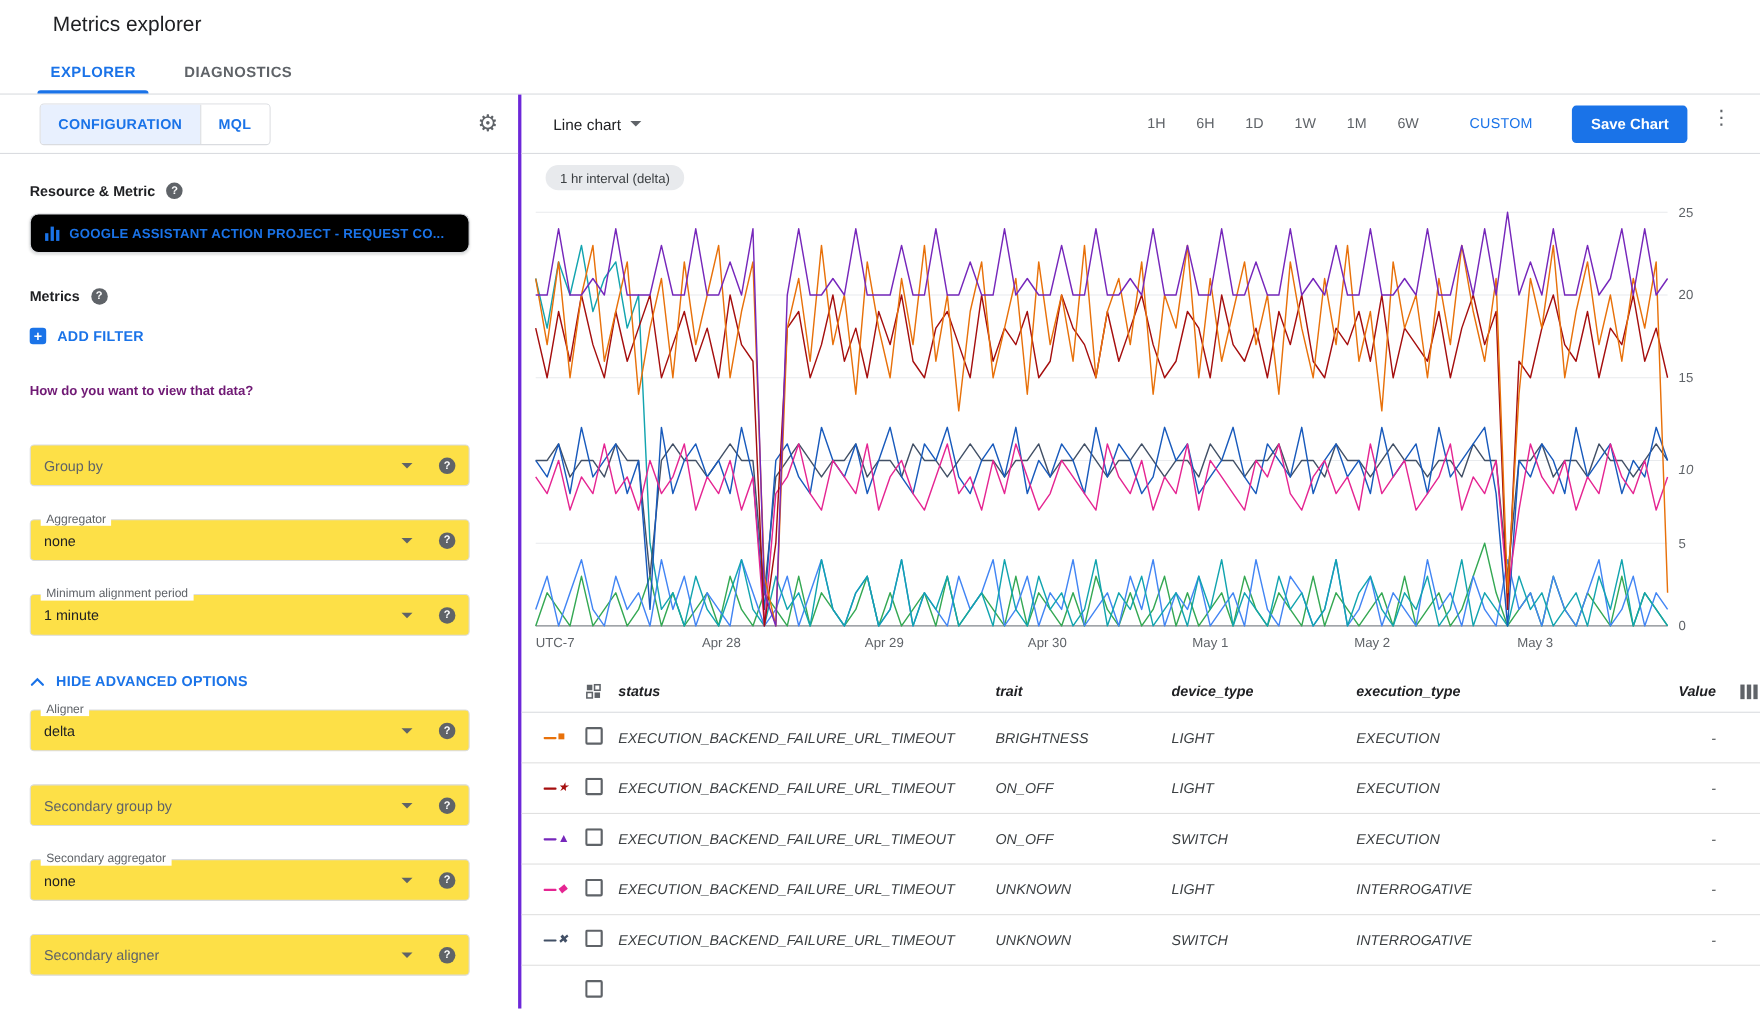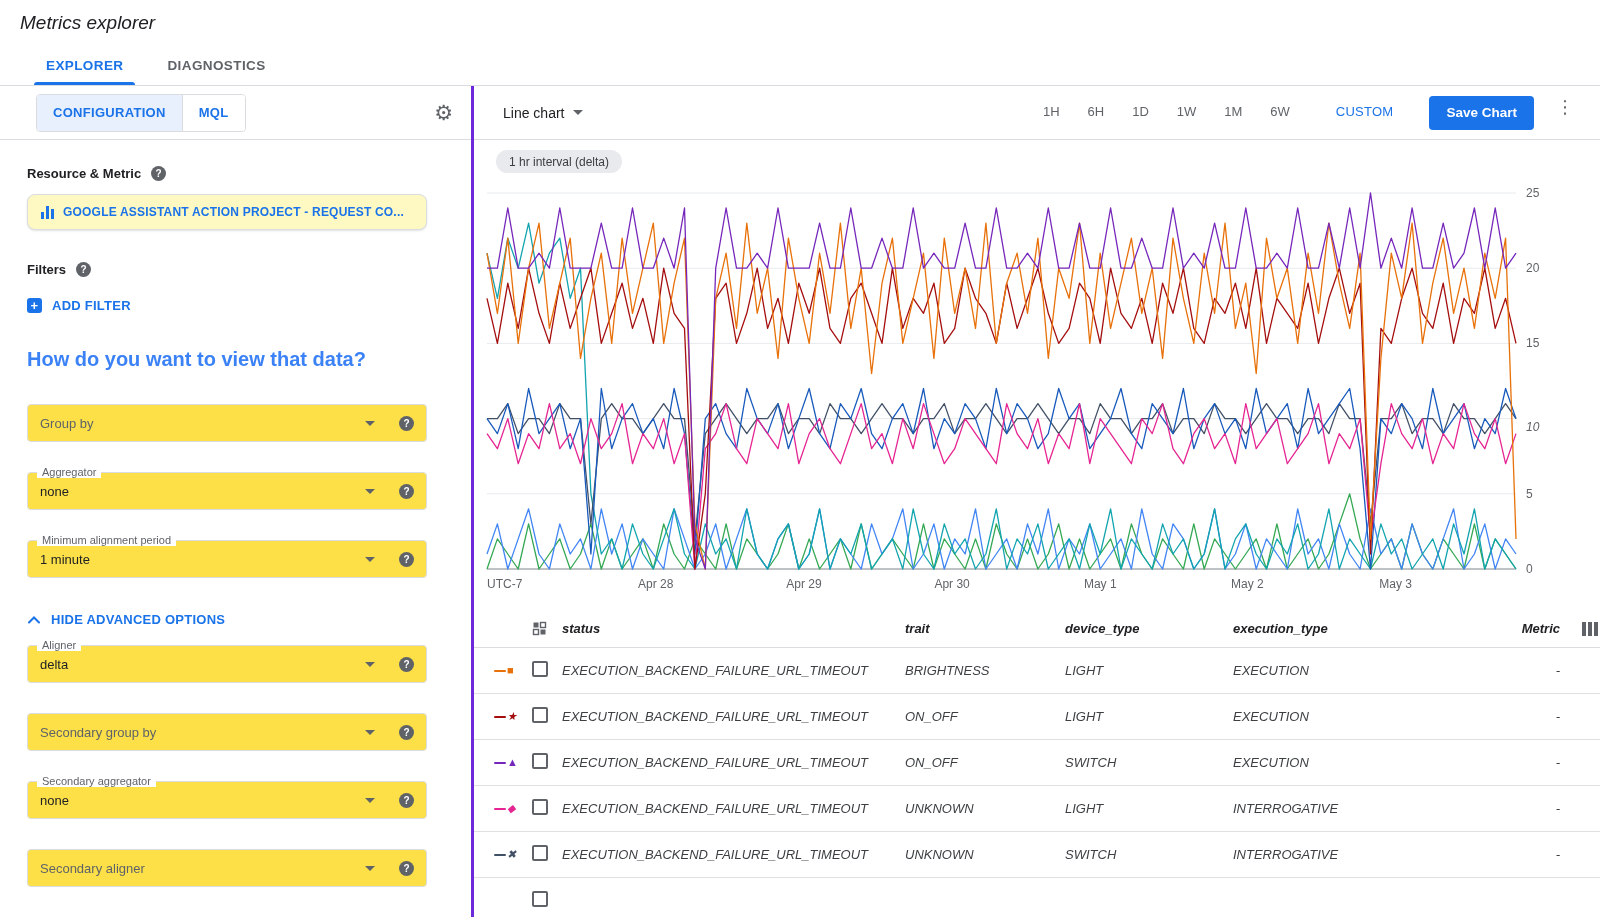--- a/index.html
+++ b/index.html
@@ -1,20 +1,20 @@
 <!DOCTYPE html>
 <html><head>
 <meta charset="utf-8">
 <style>
   * { margin:0; padding:0; box-sizing:border-box; }
   html,body { width:1600px; height:917px; overflow:hidden; background:#fff;
     font-family:"Liberation Sans", sans-serif; color:#202124; }
 
   
-  .page-header { height:45px; display:flex; align-items:center; padding-left:20px;font-style:italic; }
+  .page-header { height:45px; display:flex; align-items:center; padding-left:48px; }
   .page-header h1 { font-size:19px; font-weight:normal; color:#202124; }
   .tabs { height:41px; display:flex; border-bottom:1px solid #dadce0; padding-left:24px; }
   .tab { padding:0 22px; display:flex; align-items:center; font-size:13.5px; font-weight:bold;
     color:#5f6368; letter-spacing:.4px; cursor:pointer; position:relative; }
   .tab.active { color:#1a73e8; }
   .tab.active::after { content:""; position:absolute; left:10px; right:10px; bottom:0; height:3px;
     background:#1a73e8; border-radius:3px 3px 0 0; }
 
   .content { display:flex; height:831px; }
 
@@ -28,31 +28,31 @@
   .seg.active { background:#e8f0fe; }
   .seg + .seg { border-left:1px solid #dadce0; }
   .gear { margin-left:auto; font-size:21px; color:#5f6368; cursor:pointer; line-height:1; }
 
   .sidebar-body { padding:24px 27px 0 27px; flex:1; overflow:hidden; }
   .section-label { font-size:13px; font-weight:bold; color:#202124; display:flex; align-items:center; gap:10px; height:18px; }
   .section-label.filters { margin-top:30px; }
   .help { width:15px; height:15px; border-radius:50%; background:#5f6368; color:#fff; font-size:10px;
     font-weight:bold; display:inline-flex; align-items:center; justify-content:center; flex-shrink:0; cursor:pointer; }
   .metric-btn { margin-top:12px; width:400px; height:36px; border:1px solid #dadce0; border-radius:8px;
-    background:#fef9c3; display:flex; align-items:center; gap:9px; padding:0 13px;
+    background:#000000; display:flex; align-items:center; gap:9px; padding:0 13px;
     box-shadow:0 1px 2px rgba(60,64,67,.15); cursor:pointer; }
   .bars-icon { display:flex; align-items:flex-end; gap:2px; height:14px; flex-shrink:0; }
   .bars-icon i { width:3px; background:#1a73e8; display:block; }
   .metric-btn .mlabel { font-size:12px; font-weight:bold; color:#1a73e8; letter-spacing:.2px;
     white-space:nowrap; overflow:hidden; }
   .add-filter { display:flex; align-items:center; gap:10px; color:#1a73e8; font-size:13px; font-weight:bold;
     letter-spacing:.25px; margin-top:18px; cursor:pointer; height:18px; }
   .plus-icon { width:15px; height:15px; background:#1a73e8; border-radius:3px; color:#fff; font-size:13px;
     display:inline-flex; align-items:center; justify-content:center; line-height:1; }
-  .question { font-size:20px; font-weight:bold; margin-top:34px; color:#3b82f6; height:18px; }
+  .question { font-size:12px; font-weight:bold; margin-top:34px; color:#701a75; height:18px; }
 
   .field { position:relative; width:400px; height:38px; border:1px solid #dadce0; border-radius:4px;
     display:flex; align-items:center; padding:0 12px; cursor:pointer; background:#fde047; }
   .field .placeholder { font-size:13px; color:#5f6368; flex:1; }
   .field .fvalue { font-size:13px; color:#202124; flex:1; }
   .float-label { position:absolute; top:-7px; left:9px; background:#fff; padding:0 5px;
     font-size:11px; color:#5f6368; white-space:nowrap; }
   .caret { width:0; height:0; border-left:5px solid transparent; border-right:5px solid transparent;
     border-top:5px solid #5f6368; display:inline-block; }
   .field .caret { margin-right:24px; }
@@ -132,21 +132,21 @@
       <button class="metric-btn">
         <span class="bars-icon">
             <i style="height:7px"></i>
             <i style="height:13px"></i>
             <i style="height:10px"></i>
           </span>
         <span class="mlabel">GOOGLE ASSISTANT ACTION PROJECT - REQUEST CO...</span>
       </button>
 
       <div class="section-label filters">
-        <span>Filters</span>
+        <span>Metrics</span>
         <span class="help">?</span>
       </div>
 
       <div class="add-filter">
         <span class="plus-icon">+</span>
         <span>ADD FILTER</span>
       </div>
 
       <div class="question">How do you want to view that data?</div>
 
@@ -275,21 +275,21 @@
               <rect x="1.5" y="1.5" width="5" height="5" fill="#5f6368"></rect>
               <rect x="8.5" y="1.5" width="5" height="5" fill="none" stroke="#5f6368" stroke-width="1.4"></rect>
               <rect x="1.5" y="8.5" width="5" height="5" fill="none" stroke="#5f6368" stroke-width="1.4"></rect>
               <rect x="8.5" y="8.5" width="5" height="5" fill="#5f6368"></rect>
             </svg>
         </span>
         <span class="cell">status</span>
         <span class="cell">trait</span>
         <span class="cell">device_type</span>
         <span class="cell">execution_type</span>
-        <span class="cell val">Metric</span>
+        <span class="cell val">Value</span>
         <span class="cell hicon" style="justify-content:flex-end;display:inline-flex;padding-right:6px">
           <svg width="16" height="14" viewBox="0 0 16 14">
               <rect x="0" y="0" width="4" height="14" fill="#5f6368"></rect>
               <rect x="6" y="0" width="4" height="14" fill="#5f6368"></rect>
               <rect x="12" y="0" width="4" height="14" fill="#5f6368"></rect>
             </svg>
         </span>
       </div>
       <div>
           <div class="trow">

